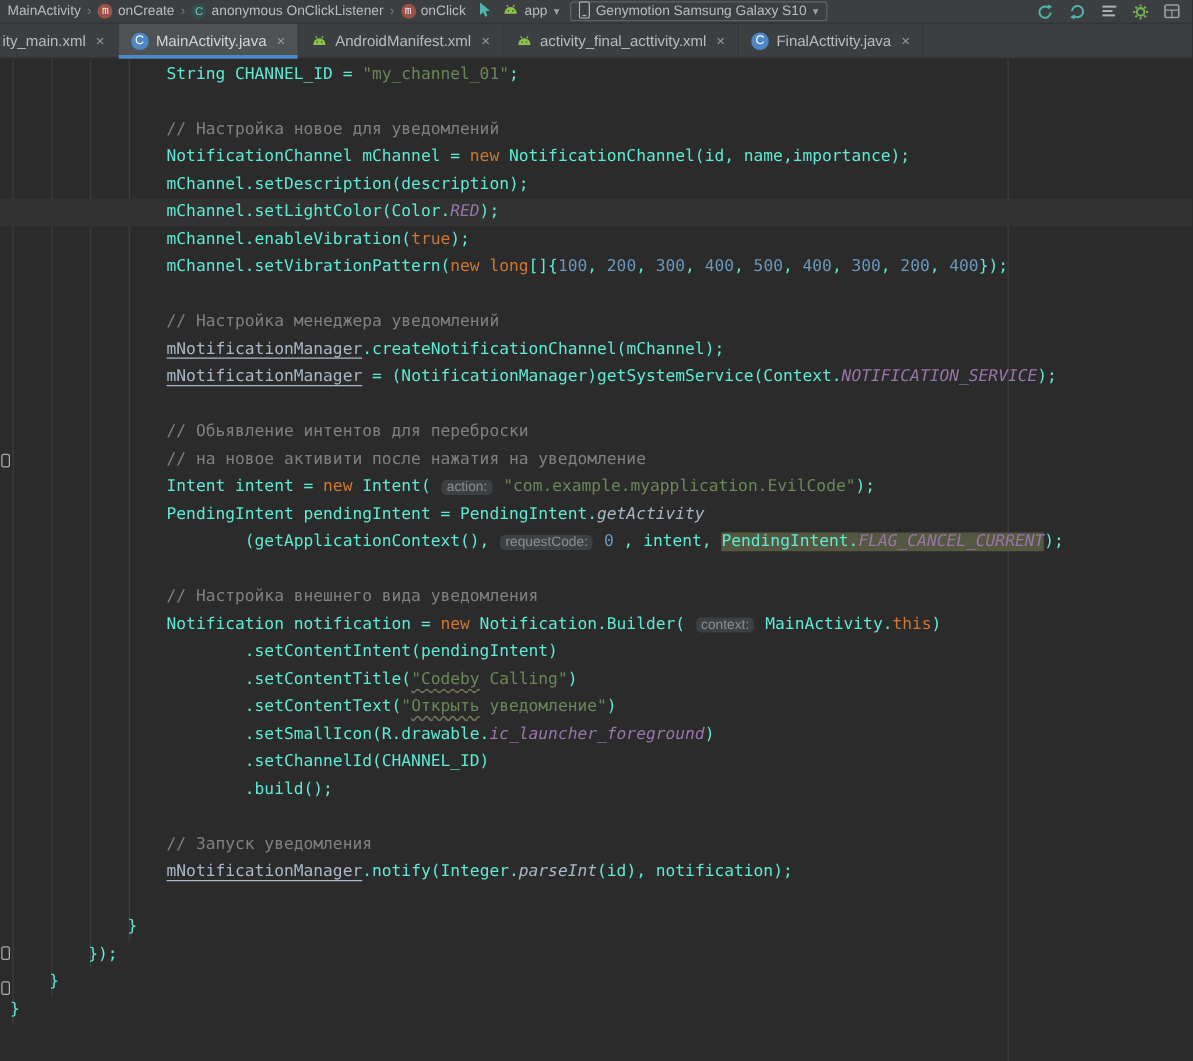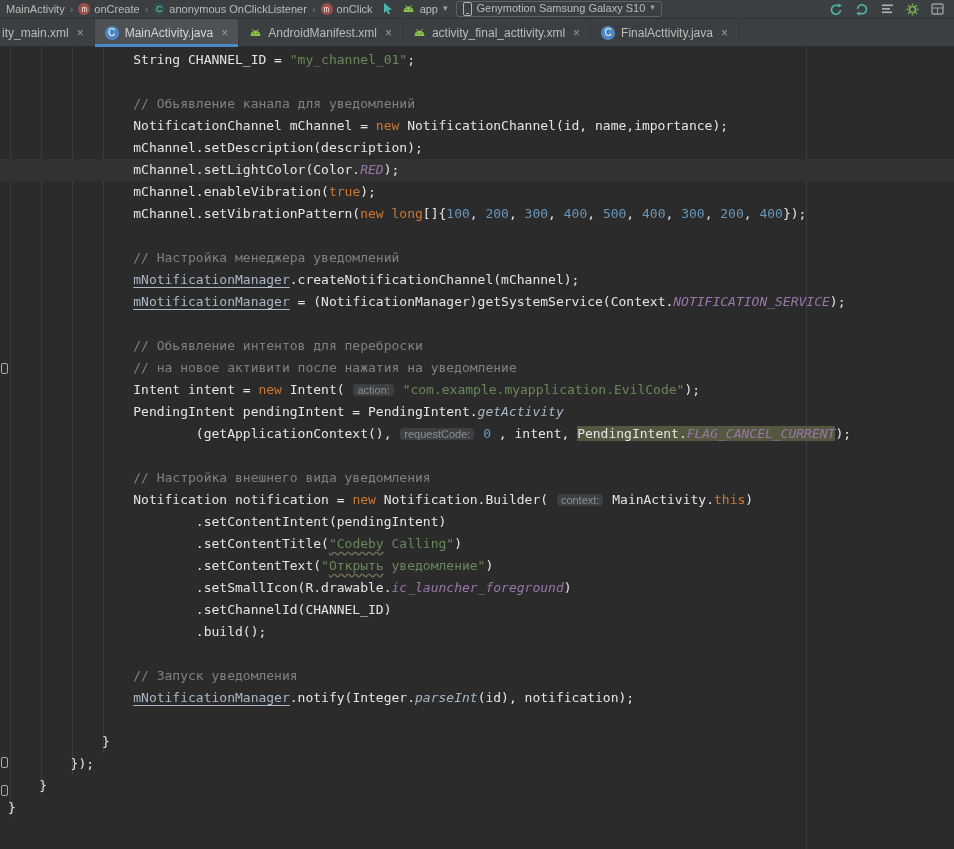--- a/index.html
+++ b/index.html
@@ -11,21 +11,21 @@
   }
   
   .navbar {
     height: 19px; background: #3C3F41; display: flex; align-items: center;
     padding: 0 6px; font-size: 11px; color: #BBBBBB; gap: 8px;
     border-bottom: 1px solid #323232;
   }
   .crumbs { display: flex; align-items: center; gap: 5px; white-space: nowrap; }
   .crumb { display: inline-flex; align-items: center; gap: 4px; }
   .sep { color: #7A7A7A; font-size: 11px; }
-  .runcfg, .devsel { display: inline-flex; align-items: flex-start; gap: 5px; white-space: nowrap; }
+  .runcfg, .devsel { display: inline-flex; align-items: center; gap: 5px; white-space: nowrap; }
   .devsel { border: 1px solid #5E6164; border-radius: 3px; height: 16px; padding: 0 6px; }
   .arrow { font-size: 9px; color: #9DA0A3; }
   .right-icons { margin-left: auto; display: inline-flex; align-items: center; gap: 12px; padding-right: 4px; }
   .ico { display: inline-flex; align-items: center; justify-content: center; }
   .ic-method { width: 12px; height: 12px; border-radius: 50%; background: #9F4F4A; color: #E6E6E6;
     font-size: 9px; font-family: "DejaVu Sans Mono", monospace; }
   .ic-anon { width: 12px; height: 12px; border-radius: 50%; background: #31514F; color: #82C7C2; font-size: 9px; }
   .ic-class { width: 14px; height: 14px; border-radius: 50%; background: #4F87C5; color: #FFFFFF; font-size: 10px; }
   
   .tabbar { height: 28px; background: #3C3F41; display: flex; align-items: stretch;
@@ -40,21 +40,21 @@
   #editor { position: relative; height: 802px;
     font-family: "DejaVu Sans Mono", monospace; font-size: 13px; line-height: 22px;
     color: #A9B7C6; padding-top: 2px; }
   .guide { position: absolute; top: 0; width: 1px; background: #3A3C3E; z-index: 1; }
   .margin-line { position: absolute; top: 0; bottom: 0; left: 806px; width: 1px; background: #3B3E40; z-index: 1; }
   .gmark { position: absolute; left: 1px; width: 7px; height: 11px; border: 1px solid #C8CCD0;
     border-radius: 2px; opacity: .8; z-index: 3; }
   .line { height: 22px; white-space: pre; padding-left: 8px; position: relative; z-index: 2; }
   .line.current { background: #323232; }
   
-  .p  { color: #e5e5e5; }
+  .p  { color: #5eead4; }
   .k  { color: #CC7832; }
   .s  { color: #6A8759; }
   .n  { color: #6897BB; }
   .c  { color: #808080; }
   .sf { color: #9876AA; font-style: italic; margin-top: 28px; }
   .sm { font-style: italic; }
   .f  { text-decoration: underline; text-underline-offset: 3px; }
   .ty { text-decoration: underline wavy; text-decoration-color: #70735A; text-underline-offset: 3px; }
   .hl { background: #555840; }
   .h  { font-family: "Liberation Sans", sans-serif; font-size: 11px; background: #3D4043;
@@ -205,21 +205,21 @@
   <div class="guide" style="left:41px;height:750px"></div>
   <div class="guide" style="left:72px;height:728px"></div>
   <div class="guide" style="left:103px;height:706px"></div>
   <div class="margin-line"></div>
   <span class="gmark" style="top:316px"></span>
   <span class="gmark" style="top:710px"></span>
   <span class="gmark" style="top:738px"></span>
   <div id="code">
       <div class="line"><span class="p">                String CHANNEL_ID = </span><span class="s">"my_channel_01"</span><span class="p">;</span></div>
       <div class="line"></div>
-      <div class="line"><span class="c">                // Обьявление канала для уведомлений</span></div>
+      <div class="line"><span class="c">                // Настройка новое для уведомлений</span></div>
       <div class="line"><span class="p">                NotificationChannel mChannel = </span><span class="k">new</span><span class="p"> NotificationChannel(id, name,importance);</span></div>
       <div class="line"><span class="p">                mChannel.setDescription(description);</span></div>
       <div class="line current"><span class="p">                mChannel.setLightColor(Color.</span><span class="sf">RED</span><span class="p">);</span></div>
       <div class="line"><span class="p">                mChannel.enableVibration(</span><span class="k">true</span><span class="p">);</span></div>
       <div class="line"><span class="p">                mChannel.setVibrationPattern(</span><span class="k">new</span><span class="p"> </span><span class="k">long</span><span class="p">[]{</span><span class="n">100</span><span class="p">, </span><span class="n">200</span><span class="p">, </span><span class="n">300</span><span class="p">, </span><span class="n">400</span><span class="p">, </span><span class="n">500</span><span class="p">, </span><span class="n">400</span><span class="p">, </span><span class="n">300</span><span class="p">, </span><span class="n">200</span><span class="p">, </span><span class="n">400</span><span class="p">});</span></div>
       <div class="line"></div>
       <div class="line"><span class="c">                // Настройка менеджера уведомлений</span></div>
       <div class="line"><span class="p">                </span><span class="f">mNotificationManager</span><span class="p">.createNotificationChannel(mChannel);</span></div>
       <div class="line"><span class="p">                </span><span class="f">mNotificationManager</span><span class="p"> = (NotificationManager)getSystemService(Context.</span><span class="sf">NOTIFICATION_SERVICE</span><span class="p">);</span></div>
       <div class="line"></div>

